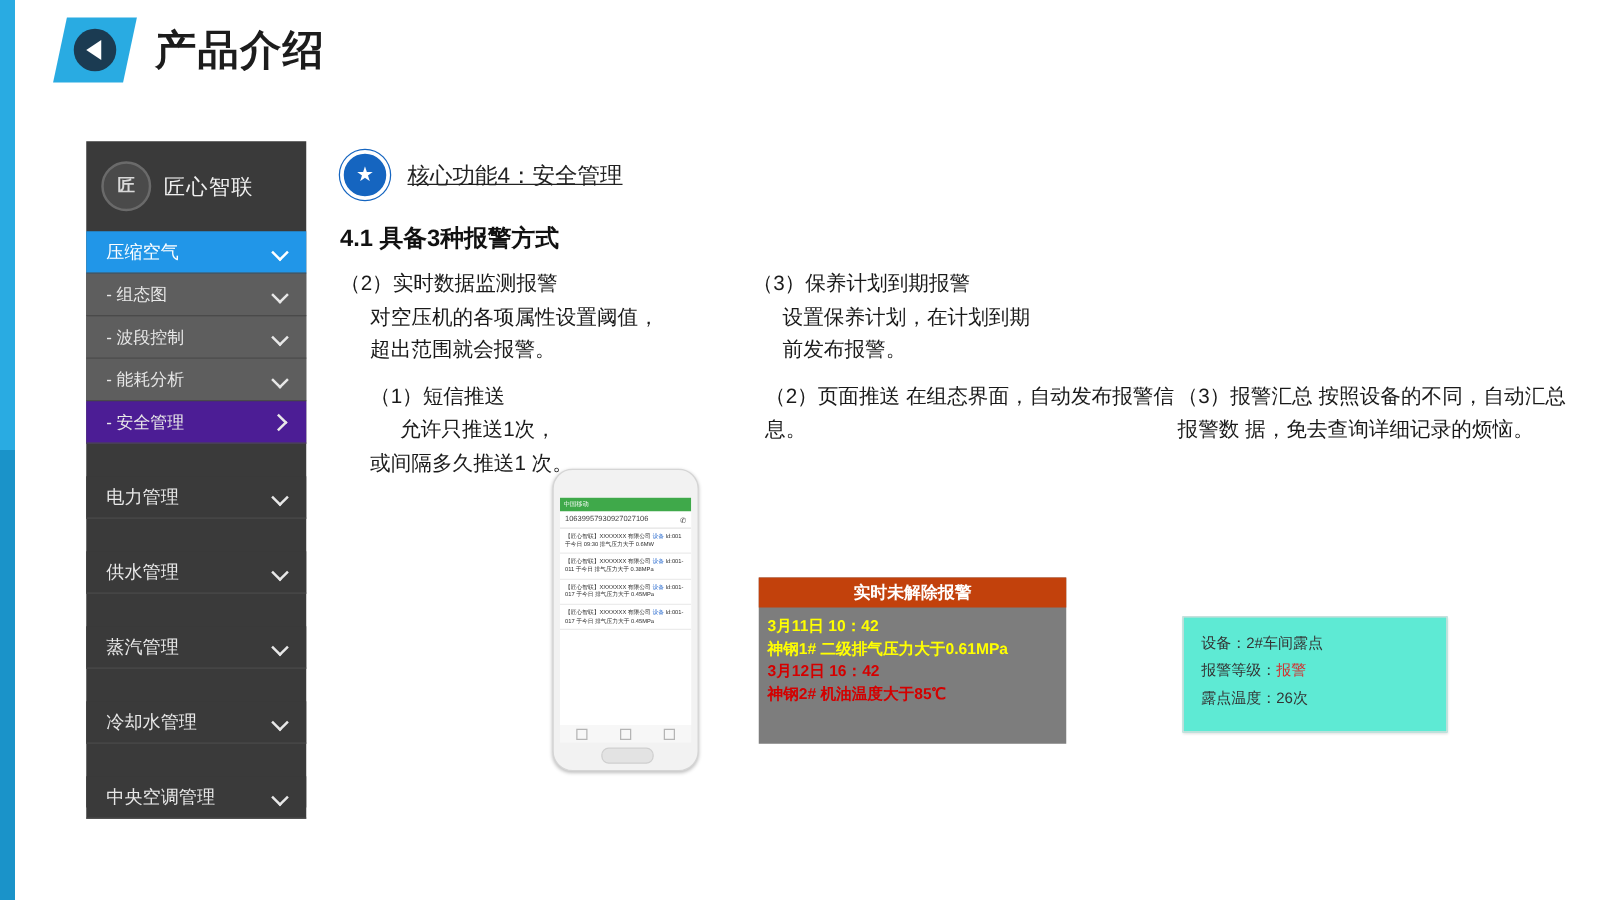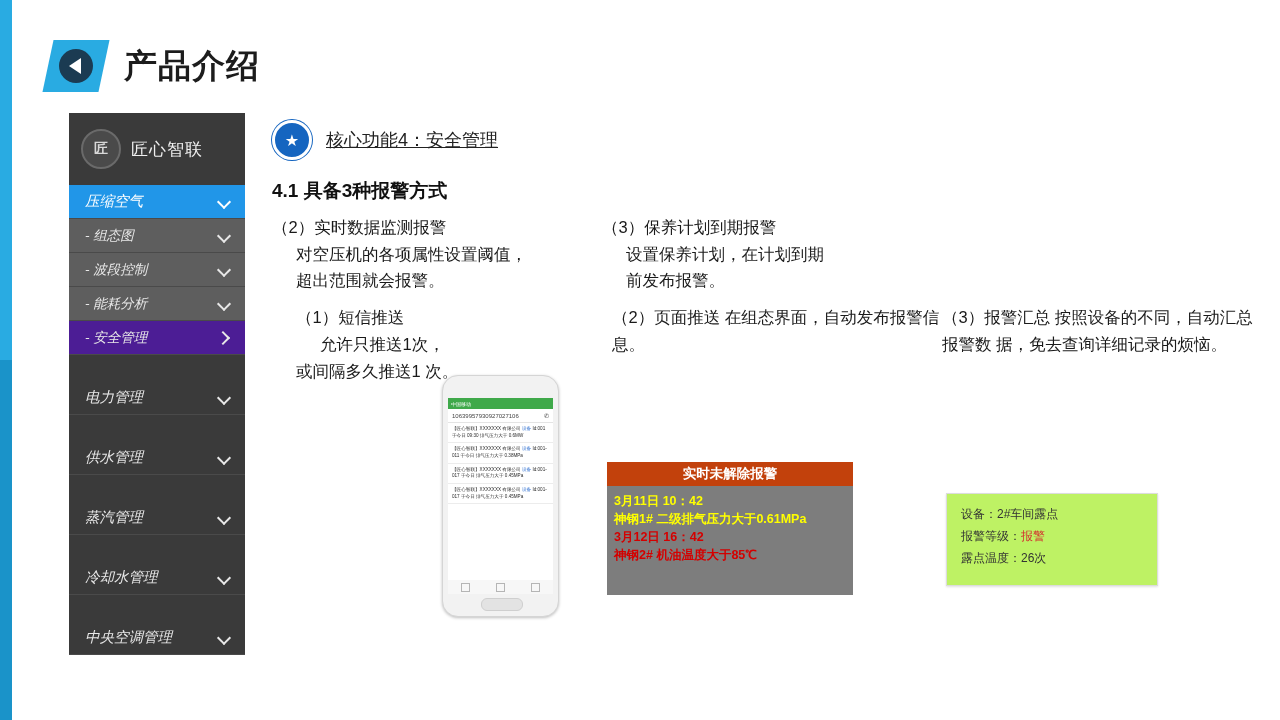--- a/index.html
+++ b/index.html
@@ -22,21 +22,21 @@
     width: 12px;
     background: #29abe2;
   }
   .edge-bar.top { top: 0; height: 360px; }
   .edge-bar.bottom { top: 360px; height: 360px; background: #1a93c9; }
 
   
   .header {
     position: absolute;
     left: 48px;
-    top: 40px;
+    top: 14px;
     display: flex;
     align-items: center;
   }
   .header-badge {
     width: 56px;
     height: 52px;
     background: #29abe2;
     position: relative;
     transform: skewX(-12deg);
     display: flex;
@@ -106,21 +106,20 @@
   .nav-item {
     height: 34px;
     display: flex;
     align-items: center;
     justify-content: space-between;
     padding: 0 14px 0 16px;
     box-sizing: border-box;
     color: #e8e8e8;
     font-size: 14.5px;
     border-bottom: 1px solid #4a4a4a;
-    font-style: italic;
   }
   .nav-item.accent { background: #2196e8; color: #ffffff; }
   .nav-item.sub { background: #5e5e5e; font-size: 13.5px; }
   .nav-item.sub.active { background: #4c1d95; }
   .nav-item.plain { background: #3a3a3a; margin-top: 26px; }
   .chev {
     width: 14px;
     height: 14px;
     position: relative;
     flex: none;
@@ -268,21 +267,21 @@
   .alarm-line.y { color: #ffff00; }
   .alarm-line.r { color: #d40000; }
 
   
   .devcard {
     position: absolute;
     left: 946px;
     top: 493px;
     width: 212px;
     height: 93px;
-    background: #bef264;
+    background: #5eead4;
     border: 1px solid #dcdcdc;
     box-shadow: 0 1px 2px rgba(0,0,0,.12);
     padding: 9px 14px;
     box-sizing: border-box;
     font-size: 12px;
     color: #333;
     line-height: 1.85;
   }
   .devcard .red { color: #d32f2f; }
 </style>

